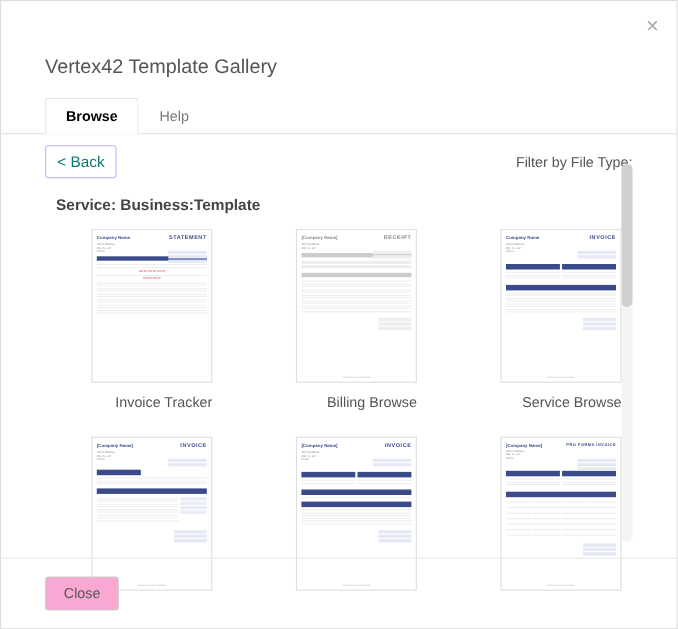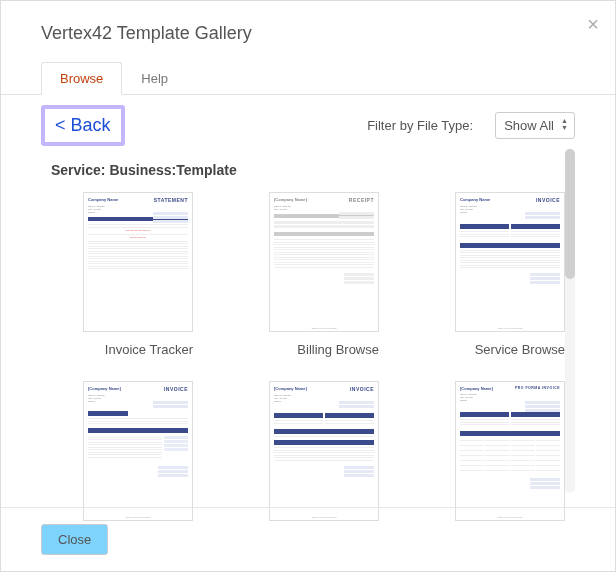--- a/index.html
+++ b/index.html
@@ -18,52 +18,54 @@
       font-size: 20px;
       color: #aaa;
       cursor: pointer;
       font-weight: 300;
     }
     .dialog-title {
       font-size: 18px;
       color: #555;
       padding: 22px 40px 18px 40px;
       font-weight: 400;
+      margin-top: 27px;
     }
     .tabs {
       display: flex;
       padding: 0 40px;
       border-bottom: 1px solid #e0e0e0;
     }
     .tab {
       padding: 8px 18px;
       font-size: 13px;
       color: #777;
       cursor: pointer;
       border: 1px solid transparent;
       margin-bottom: -1px;
     }
     .tab.active {
       border: 1px solid #e0e0e0;
       border-bottom: 1px solid #fff;
       border-radius: 3px 3px 0 0;
-      color: #c2410c;
+      color: #000000;
+      font-weight: bold;
     }
     .toolbar {
       display: flex;
       align-items: center;
       justify-content: space-between;
       padding: 10px 40px;
     }
     .back-btn {
-      border: 4px solid #c4b5fd;
+      border: 1px solid #c4b5fd;
       border-radius: 3px;
       padding: 6px 10px;
-      font-size: 18px;
-      color: #1d4ed8;
+      font-size: 14px;
+      color: #0f766e;
       background: #fff;
       cursor: pointer;
     }
     .filter-group {
       display: flex;
       align-items: center;
       gap: 22px;
     }
     .filter-label {
       font-size: 13px;
@@ -218,21 +220,21 @@
       right: 0;
       padding: 16px 40px;
       border-top: 1px solid #e8e8e8;
     }
     .close-btn {
       border: 1px solid #ccc;
       border-radius: 3px;
       padding: 7px 16px;
       font-size: 13px;
       color: #555;
-      background: #7dd3fc;
+      background: #f9a8d4;
       cursor: pointer;
     }
     .thumb-split {
       display: flex;
       gap: 2px;
     }
     .thumb-split > div { flex: 1; }
     .red-nums { font-size: 2.5px; color: #d44; line-height: 3px; text-align: center;}
     .thumb-footer-note {
       font-size: 2px;
@@ -253,24 +255,20 @@
 
 <div class="tabs">
   <div class="tab active">Browse</div>
   <div class="tab">Help</div>
 </div>
 
 <div class="toolbar">
   <button class="back-btn">&lt; Back</button>
   <div class="filter-group">
     <span class="filter-label">Filter by File Type:</span>
-    <div class="filter-select">
-      <span>Show All</span>
-      <span class="updown">▲<br>▼</span>
-    </div>
   </div>
 </div>
 
 <div class="category-heading">
   <span>Service: </span><span>Business:Template</span>
 </div>
 
 <div class="scrollbar">
   <div class="scrollbar-thumb"></div>
 </div>

